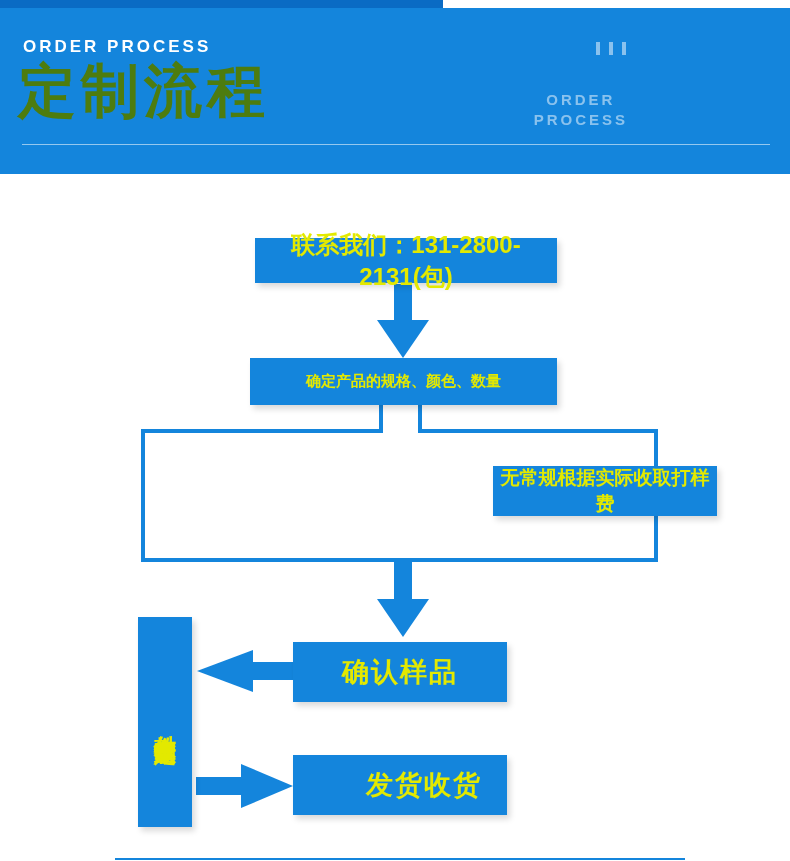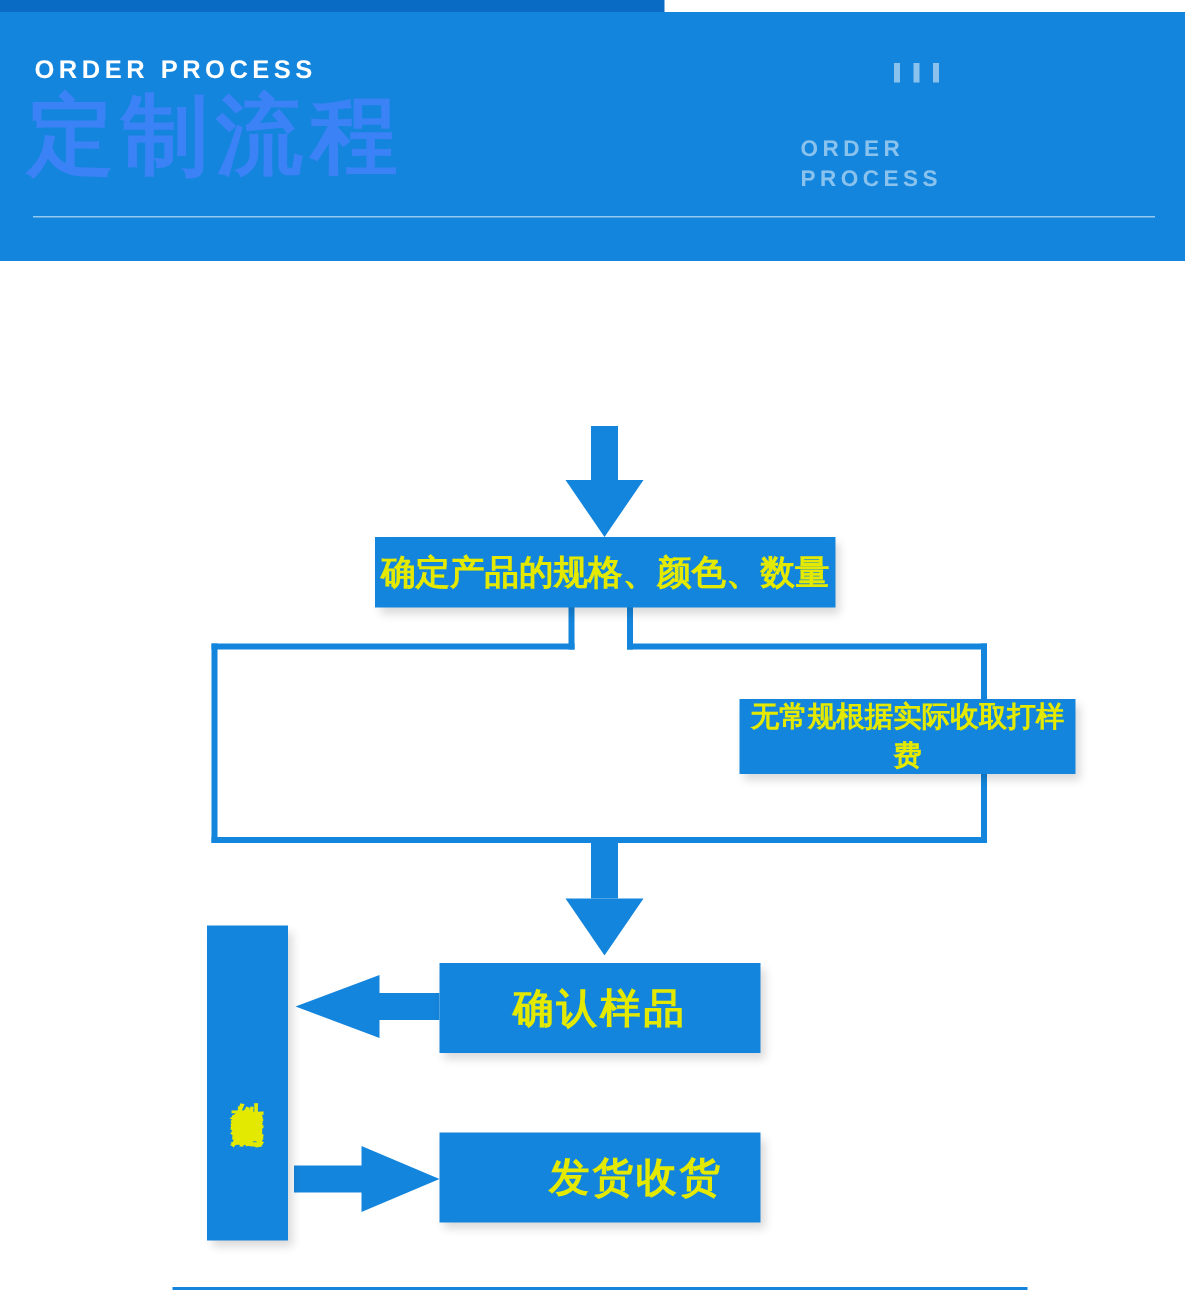--- a/index.html
+++ b/index.html
@@ -10,43 +10,43 @@
   *{margin:0;padding:0;box-sizing:border-box;}
   html,body{background:#ffffff;}
   body{font-family:"Liberation Sans","DejaVu Sans",sans-serif;}
   .page{position:relative;width:790px;height:861px;background:#ffffff;overflow:hidden;margin:0 auto;}
 
   
   .hero{position:absolute;left:0;top:0;width:648px;height:174px;}
   .hero-bg{position:absolute;left:0;top:8px;width:790px;height:166px;background:var(--blue);}
   .hero-topbar{position:absolute;left:0;top:0;width:443px;height:8px;background:var(--blue-dark);}
   .hero-kicker{position:absolute;left:23px;top:37px;color:#ffffff;font-size:17px;font-weight:bold;letter-spacing:3px;}
-  .hero-title{position:absolute;left:18px;top:56px;color:#3b82f6;font-size:58px;font-weight:bold;letter-spacing:5px;line-height:1.2;}
+  .hero-title{position:absolute;left:18px;top:56px;color:#4d7c0f;font-size:58px;font-weight:bold;letter-spacing:5px;line-height:1.2;}
   .hero-divider{position:absolute;left:22px;top:144px;width:748px;height:1px;background:rgba(255,255,255,0.55);}
   .hero-ticks{position:absolute;right:22px;top:42px;display:flex;gap:9px;}
   .hero-ticks i{display:block;width:4px;height:13px;background:rgba(255,255,255,0.5);}
-  .hero-watermark{position:absolute;right:20px;top:90px;text-align:left;color:rgba(255,255,255,0.5);font-size:15px;font-weight:600;letter-spacing:3px;line-height:20px;}
+  .hero-watermark{position:absolute;right:20px;top:90px;text-align:center;color:rgba(255,255,255,0.5);font-size:15px;font-weight:600;letter-spacing:3px;line-height:20px;}
 
   
   .flow{position:absolute;left:0;top:174px;width:790px;height:687px;}
   .ln{position:absolute;background:var(--blue);}
   .ln-stub-l{left:379px;top:229px;width:4px;height:30px;}
   .ln-stub-r{left:418px;top:229px;width:4px;height:30px;}
   .ln-h-l{left:141px;top:255px;width:242px;height:4px;}
   .ln-h-r{left:418px;top:255px;width:240px;height:4px;}
   .ln-v-l{left:141px;top:255px;width:4px;height:133px;}
   .ln-v-r{left:654px;top:255px;width:4px;height:133px;}
   .ln-h-bottom{left:141px;top:384px;width:517px;height:4px;}
   .ln-footer{left:115px;top:684px;width:570px;height:2px;}
 
   .node{position:absolute;display:flex;align-items:center;justify-content:center;
         background:var(--blue);color:var(--yellow);font-weight:bold;text-align:center;
         box-shadow:3px 4px 6px rgba(0,0,0,0.15);}
   .node-contact{left:255px;top:64px;width:302px;height:45px;font-size:24px;}
-  .node-spec{left:250px;top:184px;width:307px;height:47px;font-size:23px;}
+  .node-spec{left:250px;top:184px;width:307px;height:47px;font-size:15px;}
   .node-regular{left:85px;top:292px;width:180px;height:51px;font-size:22px;}
   .node-custom{left:493px;top:292px;width:224px;height:50px;font-size:19px;}
   .node-confirm{left:293px;top:468px;width:214px;height:60px;font-size:27px;letter-spacing:2px;}
   .node-ship{left:293px;top:581px;width:214px;height:60px;font-size:27px;letter-spacing:2px;padding-left:48px;}
   .node-payment{left:138px;top:443px;width:54px;height:210px;font-size:22px;
         writing-mode:vertical-rl;text-orientation:upright;letter-spacing:1px;line-height:54px;}
 
   
   .arrow-down{position:absolute;width:52px;display:flex;flex-direction:column;align-items:center;}
   .arrow-down .shaft{width:18px;background:var(--blue);}
@@ -106,20 +106,21 @@
     </div>
     <div class="arrow-left">
       <div class="head"></div>
       <div class="shaft"></div>
     </div>
     <div class="arrow-right">
       <div class="head"></div>
       <div class="shaft"></div>
     </div>
 
+    <div class="node node-contact">联系我们：131-2800-2131(包)</div>
     <div class="node node-spec">确定产品的规格、颜色、数量</div>
     <div class="node node-confirm">确认样品</div>
     <div class="node node-custom">无常规根据实际收取打样费</div>
     <div class="node node-payment">付余款生产定制数量</div>
     <div class="node node-ship">发货收货</div>
 
     <div class="ln ln-footer"></div>
   </main>
 
 </div>

